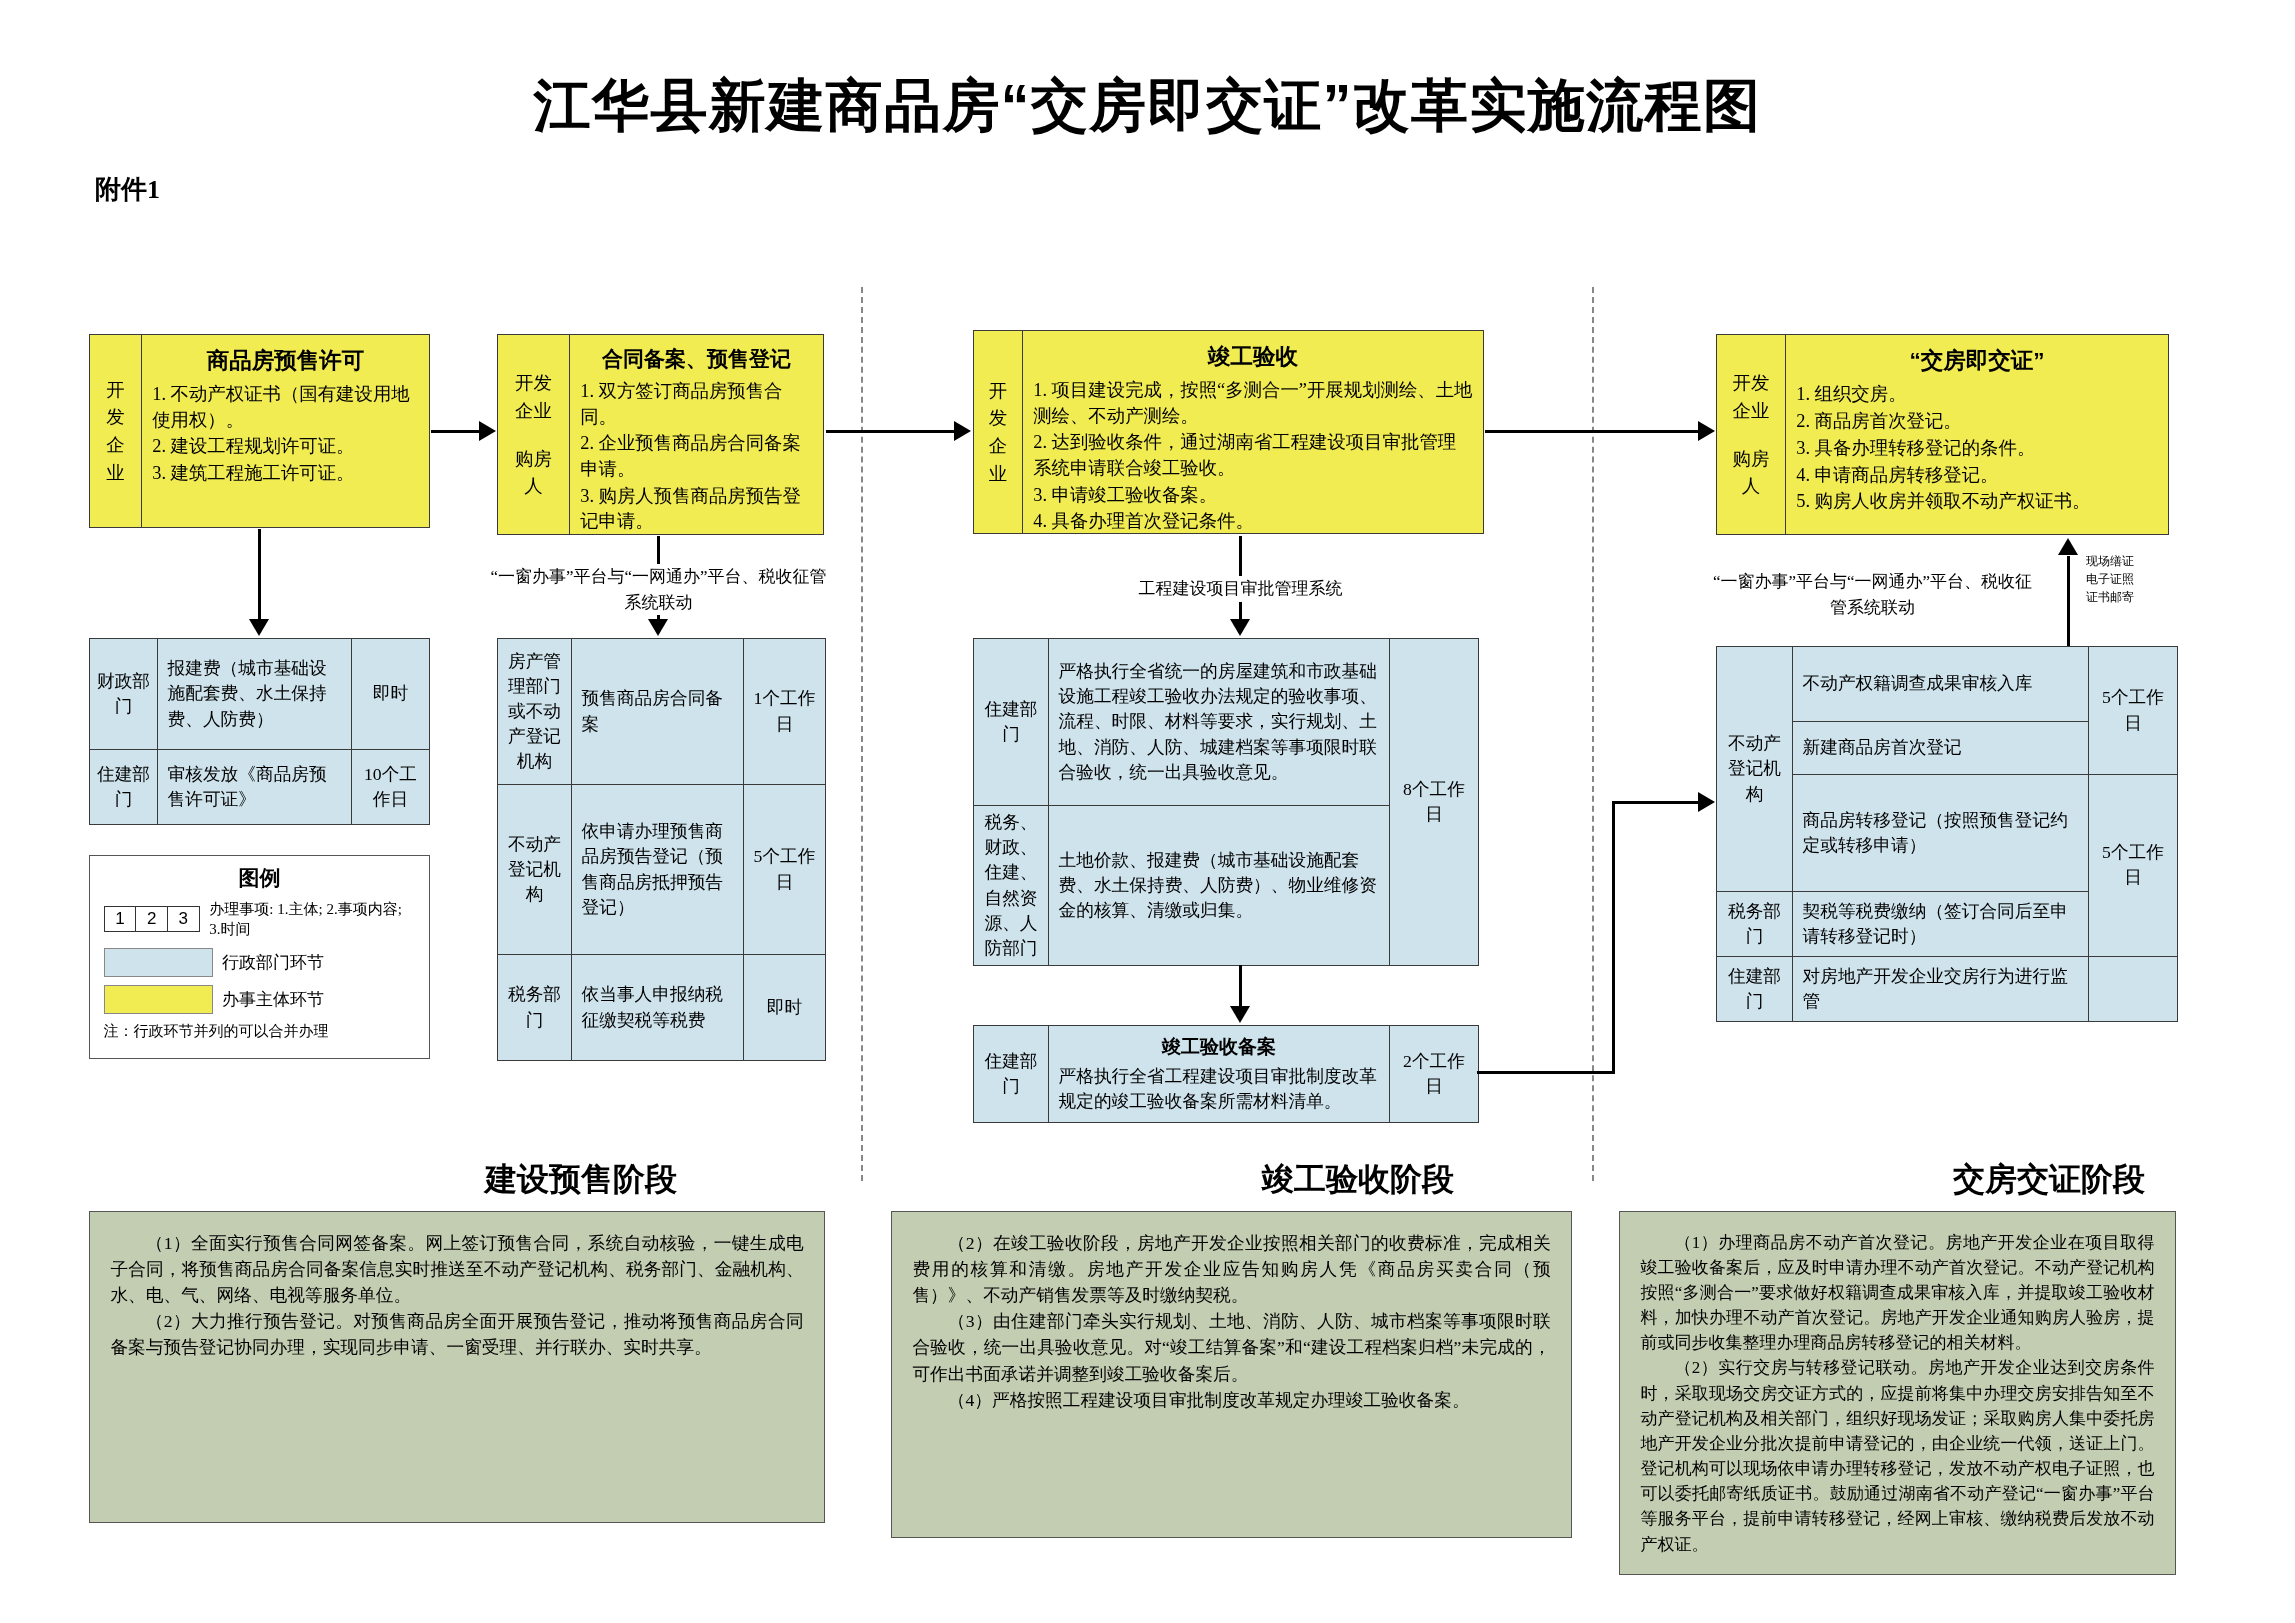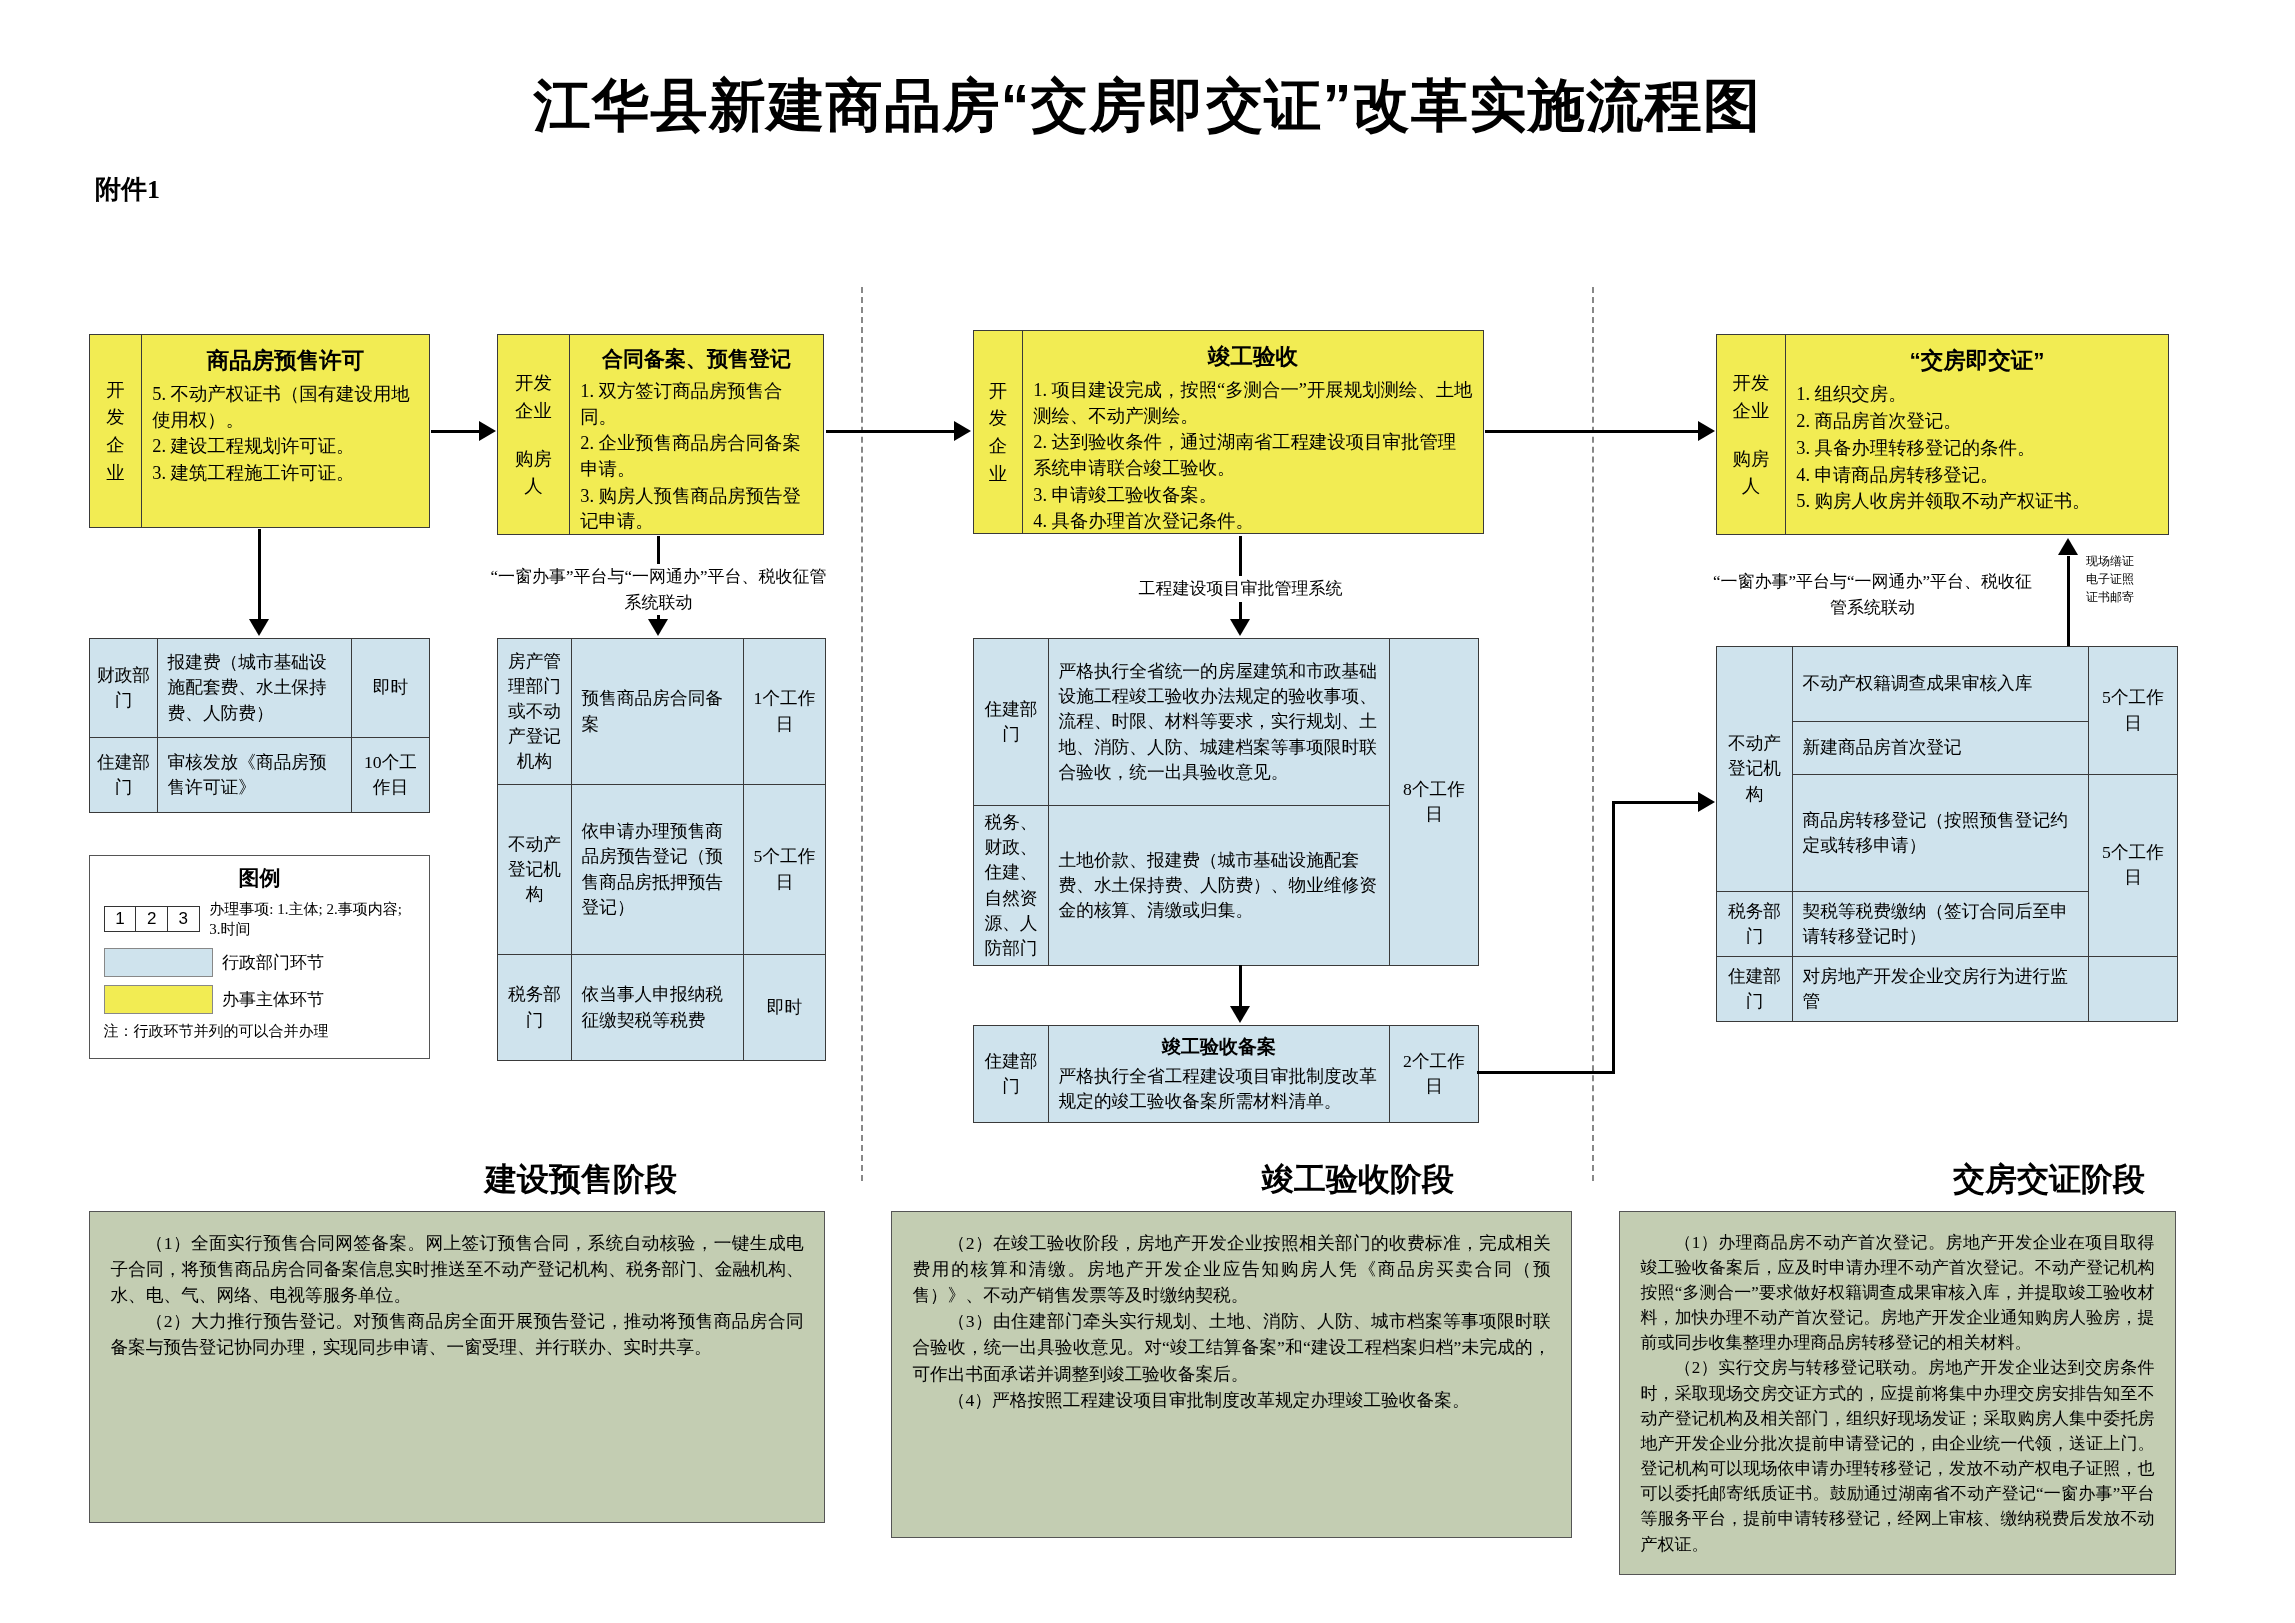--- a/index.html
+++ b/index.html
@@ -87,21 +87,21 @@
   <div class="divider" style="left:861px;"></div>
   <div class="divider" style="left:1592px;"></div>
 
   <div class="ybox" style="left:89px; top:334px; width:341px; height:194px;">
     <div class="actor" style="width:52px;">
       <span class="actor-text w1">开发企业</span>
     </div>
     <div class="ycontent">
       <div class="btitle">商品房预售许可</div>
       <div class="bitems">
-        <div>5. 不动产权证书（国有建设用地使用权）。</div>
+        <div>1. 不动产权证书（国有建设用地使用权）。</div>
         <div>2. 建设工程规划许可证。</div>
         <div>3. 建筑工程施工许可证。</div>
       </div>
     </div>
   </div>
 
   <div class="hl" style="left:431px; top:430px; width:49px;"></div>
   <div class="ah-right" style="left:479px; top:421px;"></div>
 
   <div class="ybox" style="left:497px; top:334px; width:327px; height:201px;">
@@ -123,21 +123,21 @@
   <div class="ah-down" style="left:249px; top:619px;"></div>
 
   <table class="btab" style="left:89px; top:638px; width:341px;">
     <colgroup>
         <col style="width:68px;">
         <col style="width:194px;">
         <col style="width:78px;">
       </colgroup>
     <tbody>
         <tr>
-      <td class="dept" style="height:99px;">财政部门</td>
+      <td class="dept" style="height:111px;">财政部门</td>
       <td class="item">报建费（城市基础设施配套费、水土保持费、人防费）</td>
       <td class="time">即时</td>
     </tr>
     <tr>
       <td class="dept" style="height:75px;">住建部门</td>
       <td class="item">审核发放《商品房预售许可证》</td>
       <td class="time">10个工作日</td>
     </tr>
   </tbody>
     </table>

